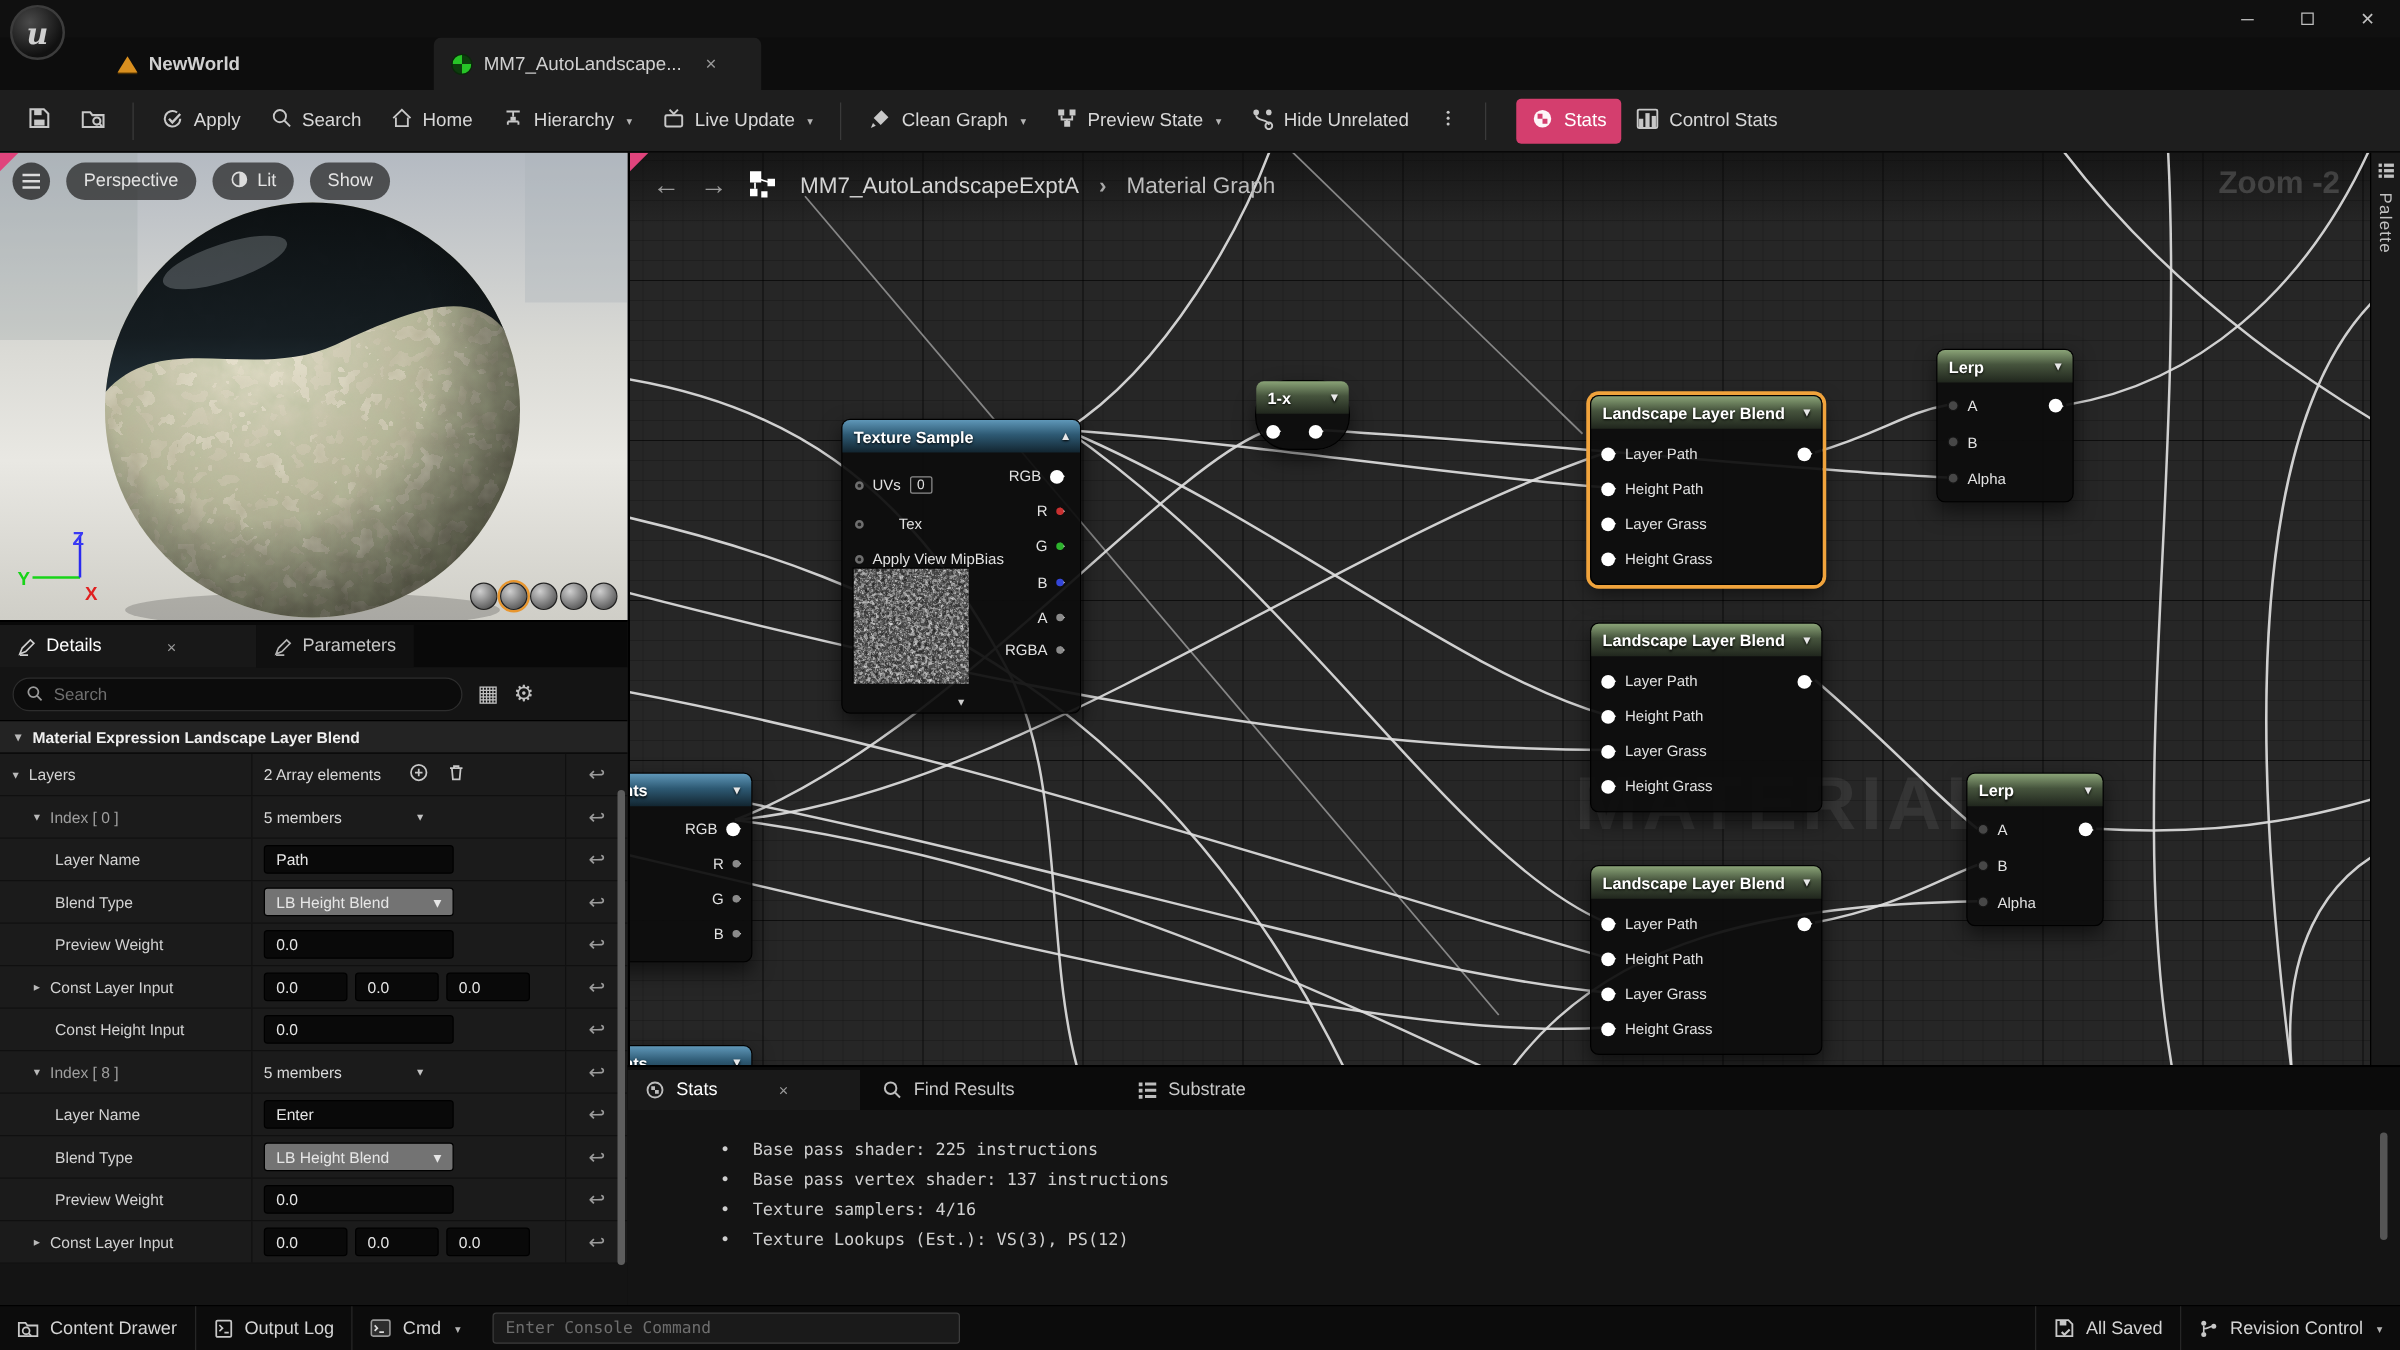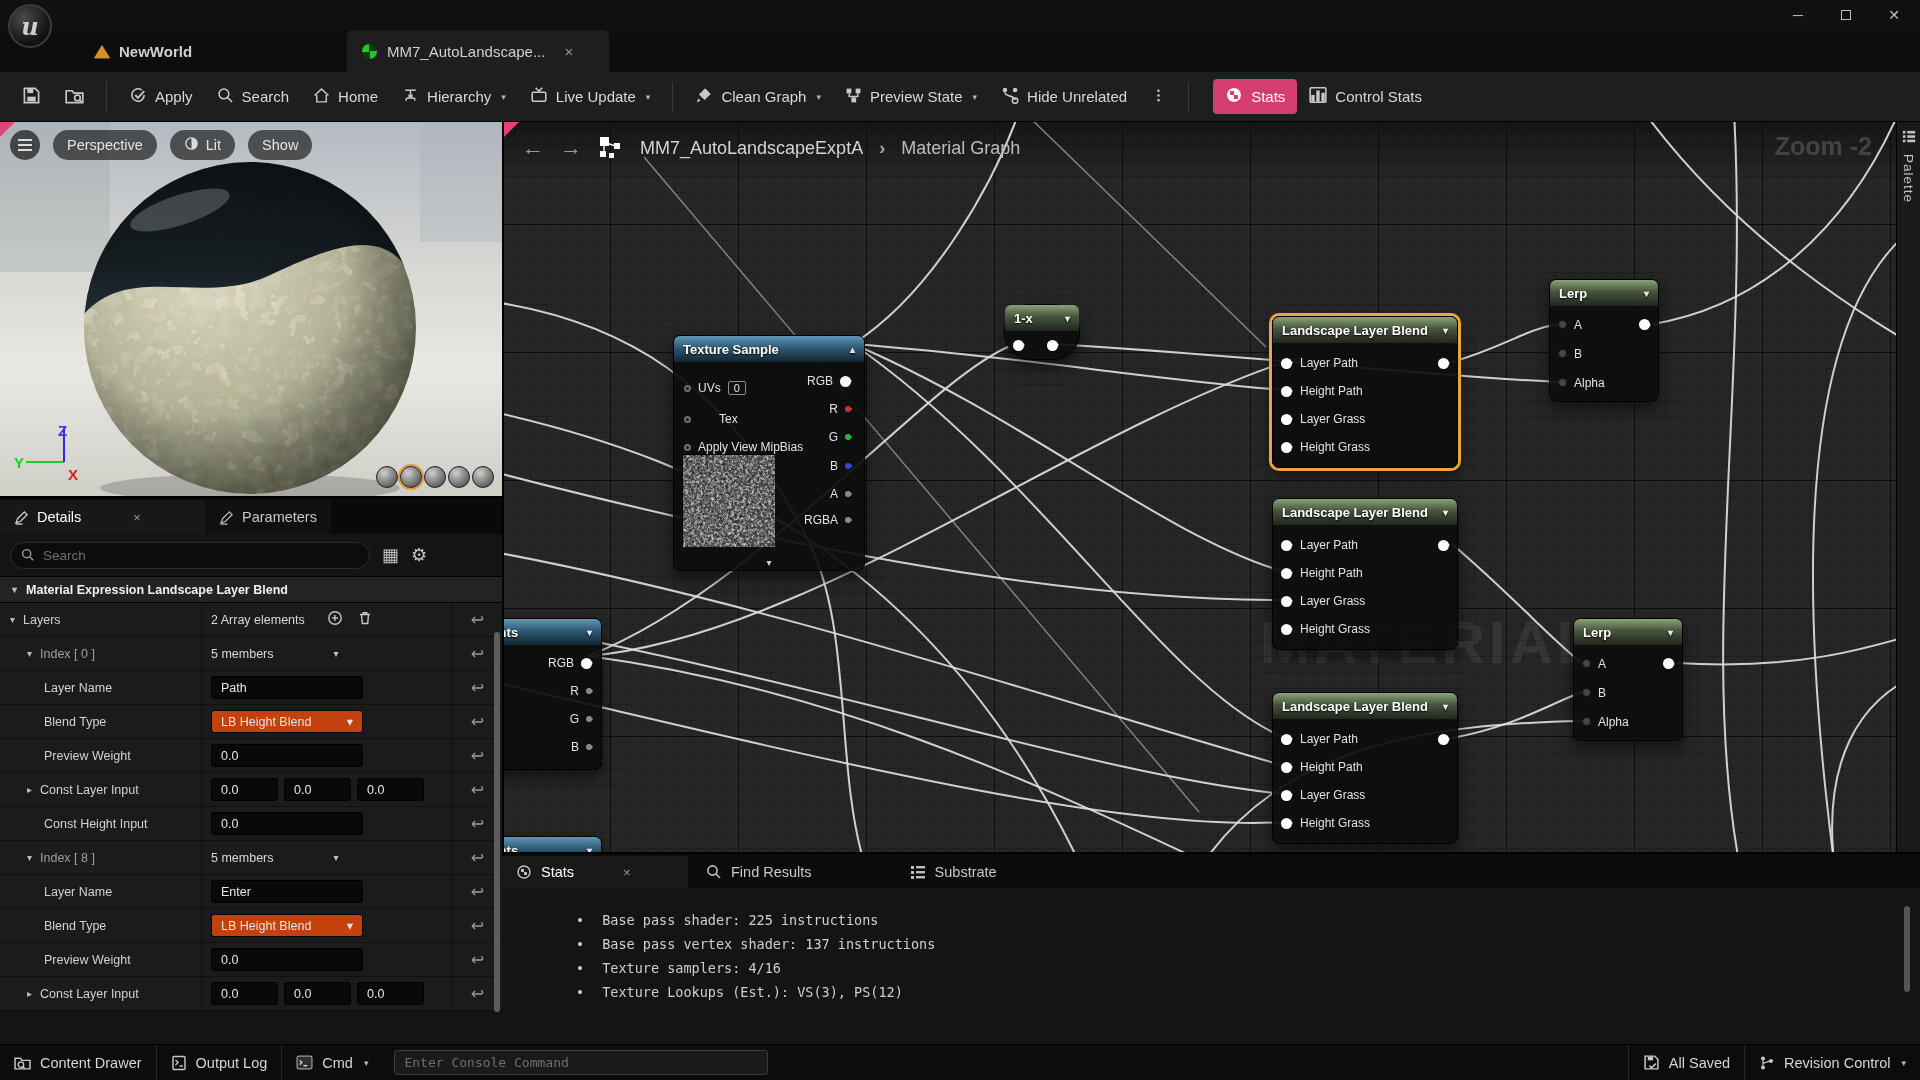--- a/index.html
+++ b/index.html
@@ -64,21 +64,21 @@
   .dcat { height:27px; background:#232323; display:flex; align-items:center; gap:9px; padding:0 12px; font-weight:bold; font-size:12.5px; color:#efefef; border-top:1px solid #000; border-bottom:1px solid #000; }
   .exp { font-size:10px; color:#b9b9b9; }
   .drow { height:34px; display:flex; align-items:stretch; background:#1b1b1b; border-bottom:1px solid #101010; }
   .dleft { width:202px; display:flex; align-items:center; gap:8px; border-right:1px solid #101010; }
   .dleft .lbl { font-size:12.5px; color:#d2d2d2; }
   .dleft .lbl.dim { color:#9f9f9f; }
   .dmid { flex:1; display:flex; align-items:center; padding-left:9px; gap:6px; }
   .dtext { font-size:12.5px; color:#d8d8d8; }
   .dinput { height:23px; background:#090909; border:1px solid #000; border-radius:3px; color:#e6e6e6; font-size:12.5px; display:flex; align-items:center; padding:0 9px; width:152px; }
   .dinput.small { width:67px; }
-  .dselect { height:23px; background:#c2410c; border:1px solid #000; border-radius:3px; color:#e6e6e6; font-size:12.5px; display:flex; align-items:center; justify-content:space-between; padding:0 9px; width:152px; }
+  .dselect { height:23px; background:#737373; border:1px solid #000; border-radius:3px; color:#e6e6e6; font-size:12.5px; display:flex; align-items:center; justify-content:space-between; padding:0 9px; width:152px; }
   .mid-chev { font-size:10px; color:#c2c2c2; margin-left:54px; }
   .dright { width:50px; border-left:1px solid #101010; display:flex; align-items:center; justify-content:center; }
   .undo { color:#9c9c9c; font-size:16px; }
   .arr-icons { display:flex; gap:14px; margin-left:16px; align-items:center; }
   .dscroll { position:absolute; right:2px; top:134px; width:6px; height:380px; background:#5d5d5d; border-radius:3px; z-index:6; }
 
   
   .graph { position:absolute; left:502px; top:122px; width:1418px; height:730px; overflow:hidden; z-index:4;
     background-color:#262626;
     background-image:

